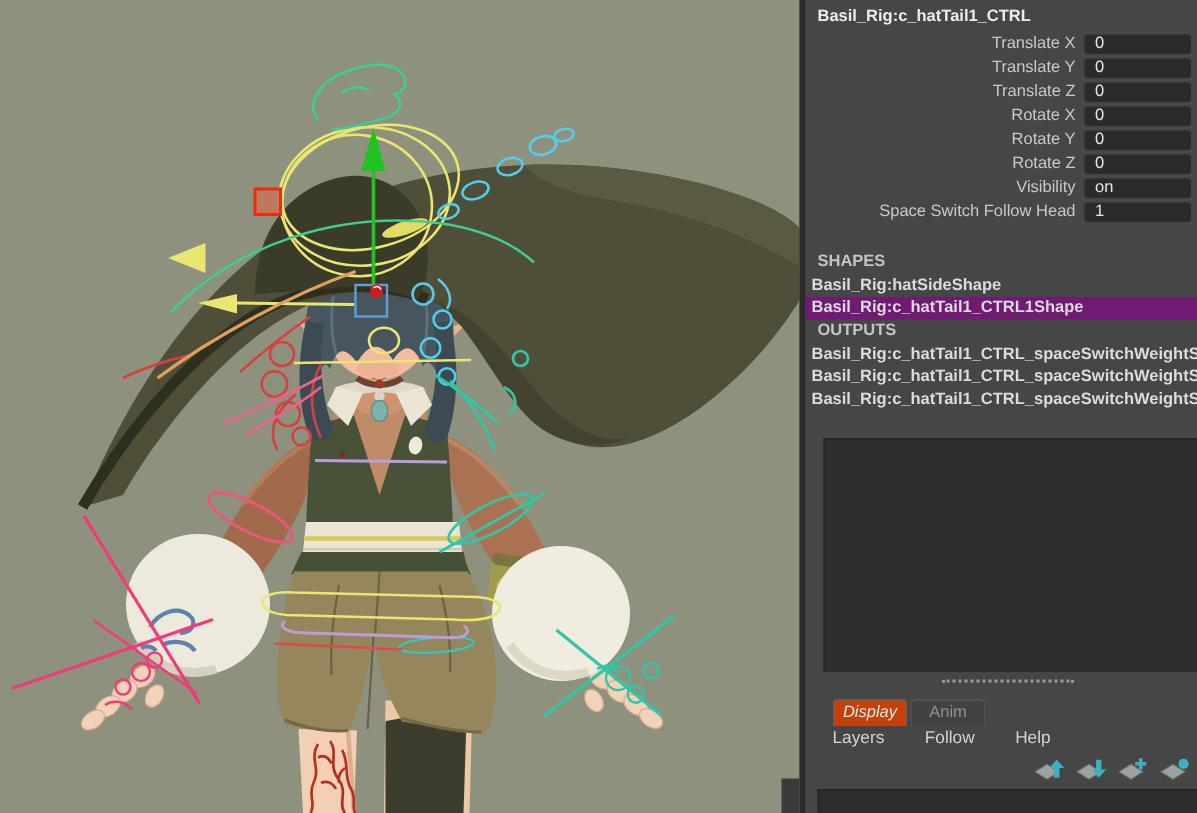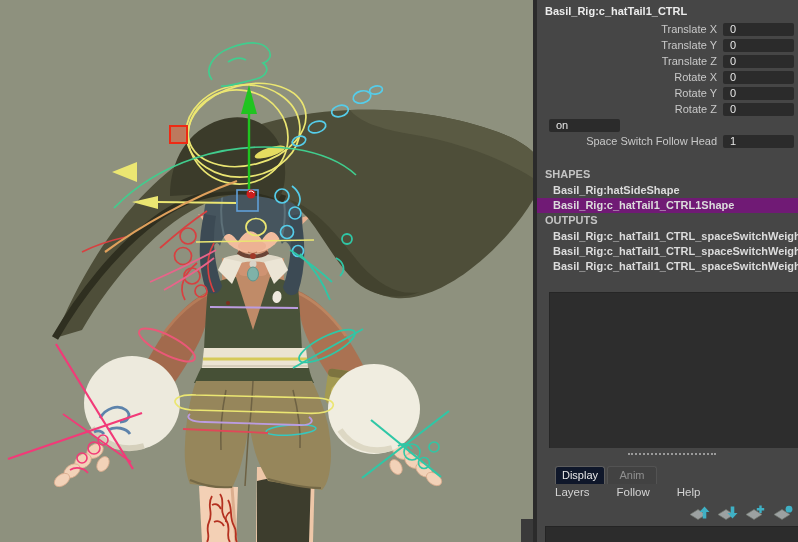--- a/index.html
+++ b/index.html
@@ -14,29 +14,29 @@
                color:#c9c9c9;font-size:11px;}
   .cb-title{position:absolute;top:5px;left:8px;font-weight:bold;color:#ececec;white-space:nowrap;}
   .cb-rows{position:absolute;top:21px;left:0;right:0;margin-left:12px;}
   .cb-row{display:flex;align-items:center;height:16px;}
   .cb-label{flex:1;text-align:right;padding-right:6px;color:#c9c9c9;white-space:nowrap;overflow:hidden;}
   .cb-field{width:71px;height:13px;line-height:13px;background:#2b2b2b;color:#e6e6e6;
             border-radius:2px;margin-right:4px;padding-left:7px;white-space:nowrap;}
   .cb-field.alt{background:#3a3a3a;}
   .cb-section{position:absolute;left:8px;font-weight:bold;color:#c4c4c4;white-space:nowrap;}
   .cb-itemrow{position:absolute;left:0;right:0;height:15px;line-height:15px;}
-  .cb-itemrow .txt{padding-left:16px;font-weight:bold;color:#dcdcdc;white-space:nowrap;overflow:hidden;display:block;}
+  .cb-itemrow .txt{padding-left:4px;font-weight:bold;color:#dcdcdc;white-space:nowrap;overflow:hidden;display:block;}
   .cb-itemrow.selected{background:#701a75;}
   .cb-inset{position:absolute;top:292px;left:12px;right:0;height:156px;background:#2d2d2d;
             border-top:1px solid #262626;border-left:1px solid #262626;}
   
   .drag-handle{position:absolute;top:453px;left:91px;width:88px;height:3px;border-top:2px dotted #9a9a9a;}
   .tab{position:absolute;top:466px;height:18px;width:50px;text-align:center;line-height:16px;
        border:1px solid #5e5e5e;border-bottom:none;border-radius:3px 3px 0 0;}
-  .tab.active{left:18px;background:#0f172a;color:#e8e8e8;}
+  .tab.active{left:18px;background:#c2410c;color:#e8e8e8;font-style:italic;}
   .tab.inactive{left:70px;background:#424242;color:#909090;border-color:#535353;}
   .menubar{position:absolute;top:486px;left:18px;display:flex;gap:27px;color:#d4d4d4;font-size:11.5px;}
   .menubar span{cursor:default;}
   .iconbar{position:absolute;top:505px;right:3px;display:flex;gap:6px;}
   .iconbar svg{display:block;}
   .layer-list{position:absolute;top:526px;left:8px;right:0;bottom:0;background:#2c2c2c;
               border-top:1px solid #242424;border-left:1px solid #242424;}
 </style>
 </head>
 <body>
@@ -271,20 +271,21 @@
         </div>
       <div class="cb-row">
           <span class="cb-label">Rotate Y</span>
           <span class="cb-field">0</span>
         </div>
       <div class="cb-row">
           <span class="cb-label">Rotate Z</span>
           <span class="cb-field">0</span>
         </div>
       <div class="cb-row">
+          <span class="cb-label">Visibility</span>
           <span class="cb-field">on</span>
         </div>
       <div class="cb-row">
           <span class="cb-label">Space Switch Follow Head</span>
           <span class="cb-field">1</span>
         </div>
     </div>
 
     <div class="cb-section" style="top:168px">SHAPES</div>
     <div class="cb-itemrow" style="top:183px">

